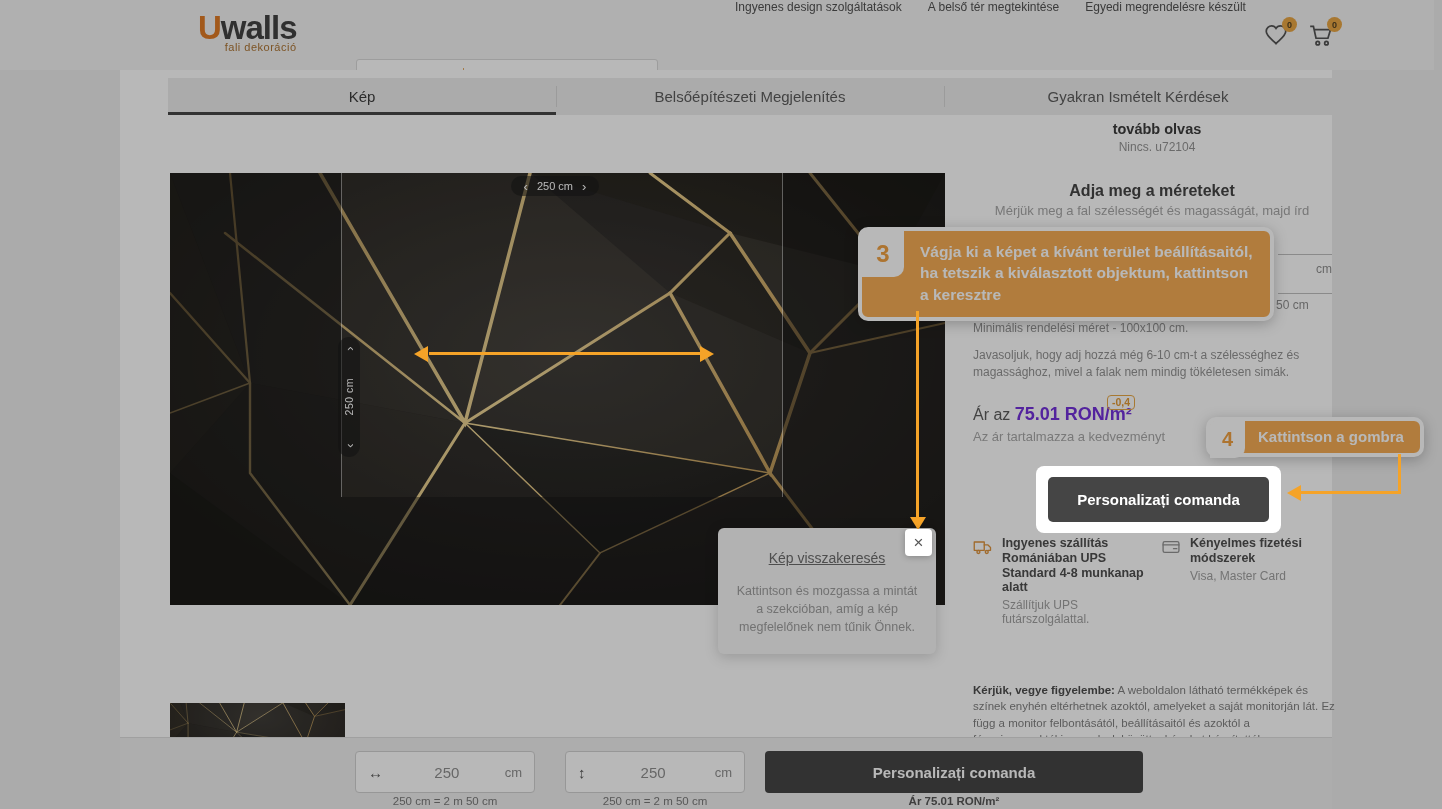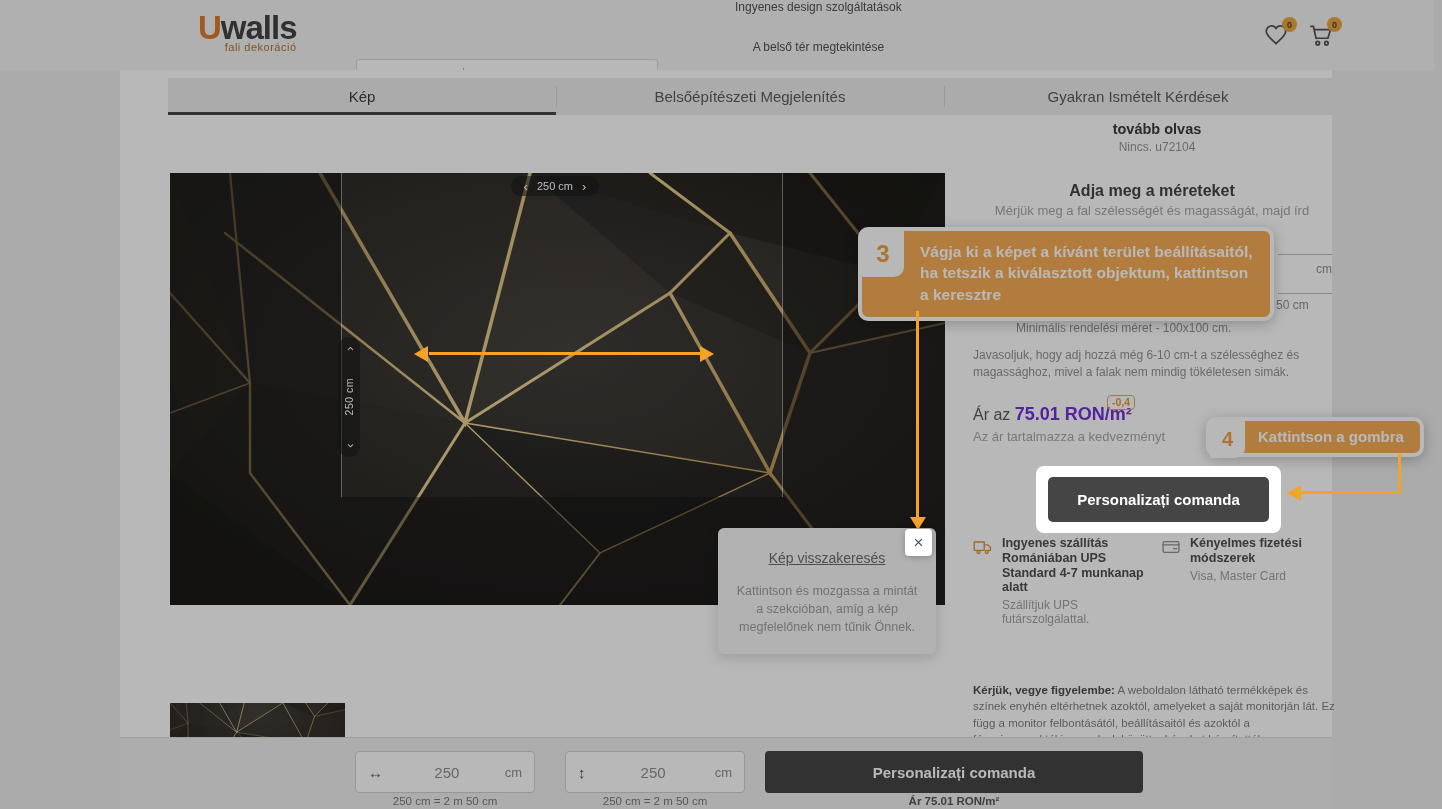--- a/index.html
+++ b/index.html
@@ -10,21 +10,21 @@
   .header { position:absolute; left:0; top:0; width:1434px; height:70px; background:#f3f3f3; }
   .logo { position:absolute; left:198px; top:11px; cursor:pointer; }
   .logo-main { font-size:33px; font-weight:bold; color:#3b3b3b; letter-spacing:-1px; line-height:1; }
   .logo-u { color:#e0761c; }
   .logo-sub { font-size:11px; color:#aa6f2b; text-align:right; margin-top:-3px; letter-spacing:.5px; }
   .searchbar { position:absolute; left:356px; top:15px; width:302px; height:40px; background:#fff; border:1px solid #d8d8d8; border-radius:3px; display:flex; align-items:center; padding:0 12px; gap:9px;margin-top:44px; }
   .search-cat { font-size:13.5px; color:#555; white-space:nowrap; cursor:pointer; }
   .search-divider { width:1px; height:22px; background:#e2a55e; }
   .search-input { flex:1; border:none; outline:none; background:transparent; font-size:13.5px; color:#555; font-family:inherit; min-width:0; }
   .search-input::placeholder { color:#9a9a9a; }
-  .nav { position:absolute; left:735px; top:0; height:70px; display:flex; align-items:center; gap:26px;flex-direction:column; }
+  .nav { position:absolute; left:735px; top:0; height:70px; display:flex; gap:26px; }
   .nav span { font-size:12px; color:#4a4a4a; cursor:pointer; white-space:nowrap; }
   .iconbtn { position:absolute; top:22px; width:30px; height:30px; cursor:pointer; }
   .iconbtn svg { stroke:#4c4c4c; fill:none; stroke-width:1.6; }
   .badge { position:absolute; right:-4px; top:-5px; min-width:15px; height:15px; border-radius:8px; background:#e8a23c; color:#4a3a1a; font-size:9px; font-weight:bold; display:flex; align-items:center; justify-content:center; padding:0 3px; }
 
   
   .card { position:absolute; left:120px; top:70px; width:1212px; height:739px; background:#ffffff; }
 
   
   .tabbar { position:absolute; left:168px; top:78px; width:1164px; height:37px; background:#ececec; display:flex; }
@@ -53,21 +53,21 @@
   
   .tooltip { position:absolute; left:718px; top:528px; width:218px; background:#f6f6f6; border-radius:6px; box-shadow:0 3px 14px rgba(0,0,0,.18); padding:22px 14px 18px; z-index:10; }
   .tooltip .tt { text-align:center; font-size:14px; color:#666;text-decoration:underline; }
   .tooltip .tb { text-align:center; font-size:12.5px; color:#9a9a9a; line-height:1.45; margin-top:16px; }
 
   
   .size-title { position:absolute; left:962px; top:182px; width:380px; text-align:center; font-size:16px; font-weight:bold; color:#3c3c3c; }
   .size-sub { position:absolute; left:962px; top:203px; width:380px; text-align:center; font-size:13px; color:#a2a2a2; white-space:nowrap; }
   .frag-line { position:absolute; width:54px; height:1px; background:#bdbdbd; }
   .frag-txt { position:absolute; font-size:12px; color:#8a8a8a; }
-  .min-order { position:absolute; left:973px; top:321px; width:360px; font-size:12px; color:#8e8e8e;margin-left:43px; }
+  .min-order { position:absolute; left:973px; top:321px; width:360px; font-size:12px; color:#8e8e8e; }
   .advice { position:absolute; left:973px; top:347px; width:352px; font-size:12px; color:#8e8e8e; line-height:1.42; }
   .price-row { position:absolute; left:973px; top:404px; font-size:16px; color:#555; }
   .price-row b { font-size:18px; color:#6d28d9; }
   .discount { position:absolute; left:1107px; top:395px; border:1.5px solid #e7a43e; border-radius:4px; padding:0px 4px 1px; font-size:10.5px; font-weight:bold; color:#e2952c; }
   .price-note { position:absolute; left:973px; top:429px; font-size:13px; color:#a4a4a4; }
 
   .features { position:absolute; left:973px; top:536px; width:364px; display:grid; grid-template-columns:188px 176px; row-gap:16px; }
   .feat { display:flex; gap:9px; padding-right:10px; }
   .feat .ic { flex:none; width:20px; height:20px; margin-top:1px; color:#8f8f8f; }
   .feat .ic.orange { color:#dd8f35; }
@@ -256,21 +256,21 @@
 
 <div class="features">
   <div class="feat">
     <span class="ic orange"><svg viewBox="0 0 24 24">
           <path d="M1.5,6 h12 v10 h-12 z"></path>
           <path d="M13.5,9.5 h4.5 l3,3 v3.5 h-3"></path>
           <circle cx="6.5" cy="18" r="1.8"></circle>
           <circle cx="16.5" cy="18" r="1.8"></circle>
         </svg></span>
     <span class="tx">
-        <span class="t" style="display:block">Ingyenes szállítás Romániában UPS Standard 4-7 munkanap alatt</span>
+        <span class="t" style="display:block">Ingyenes szállítás Romániában UPS Standard 4-8 munkanap alatt</span>
         <span class="b" style="display:block">Szállítjuk UPS futárszolgálattal.</span>
       </span>
   </div>
   <div class="feat">
     <span class="ic"><svg viewBox="0 0 24 24">
           <rect x="2.5" y="5.5" width="19" height="13" rx="2"></rect>
           <path d="M2.5,9.5 h19"></path>
           <path d="M15,14 h4"></path>
         </svg></span>
     <span class="tx">

